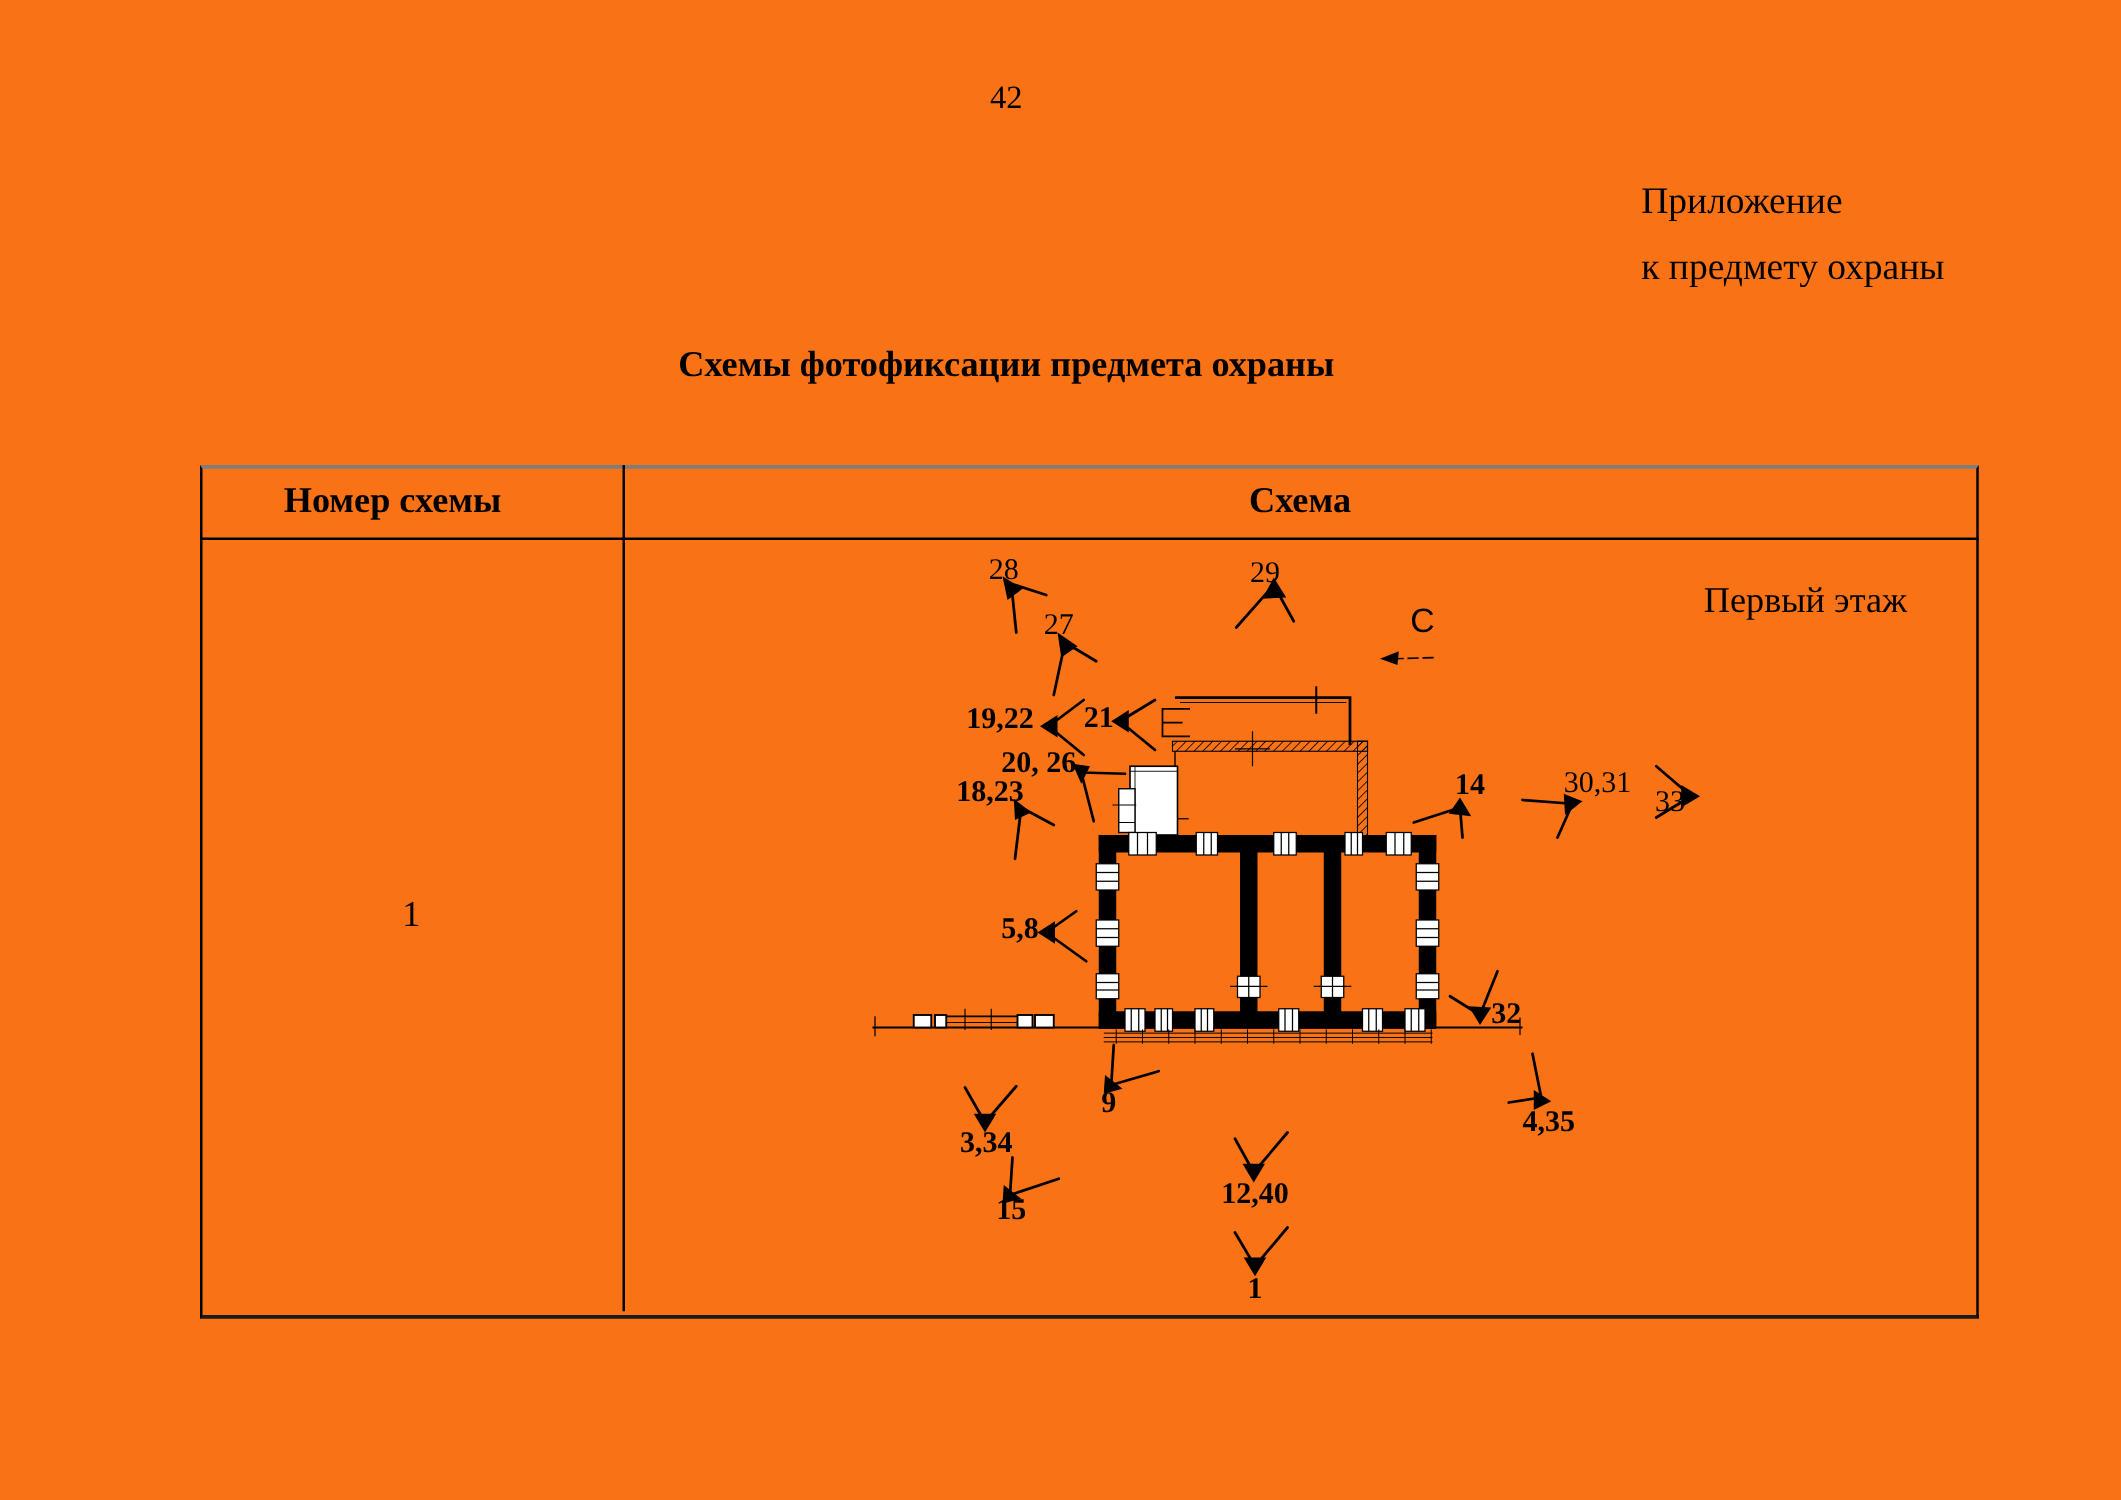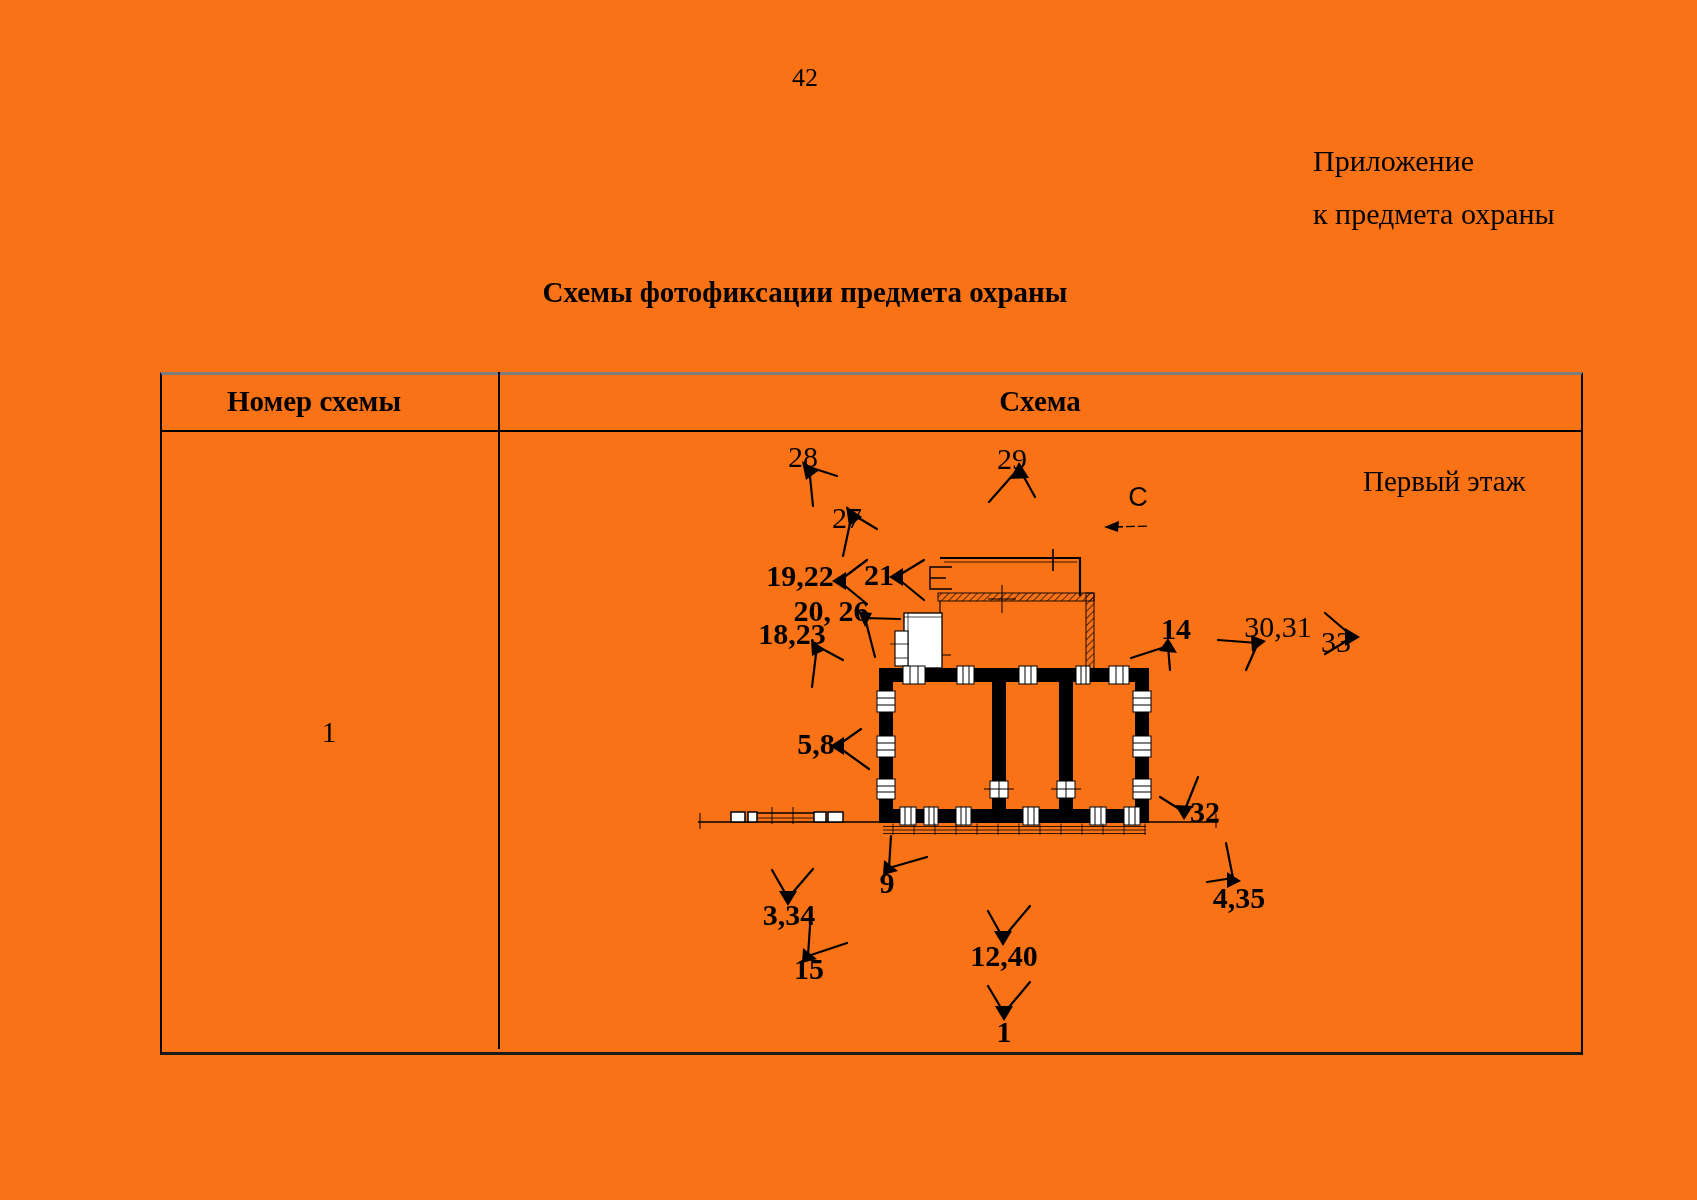--- a/index.html
+++ b/index.html
@@ -13,34 +13,34 @@
   .doc-title{font-size:29px;font-weight:bold;}
   
   .tbl{left:160px;top:372px;width:1419px;height:677px;
        border-top:3px solid #7d7d7d;border-left:2px solid #000;
        border-right:2px solid #000;border-bottom:3px solid #1a1a1a;}
   .col-divider{left:498px;top:372px;width:2px;height:677px;background:#000;}
   .header-line{left:160px;top:430px;width:1423px;height:2px;background:#000;}
   .th{font-size:29px;font-weight:bold;}
   .cell-num{font-size:29px;}
   
-  .lbl{font-size:30px;font-weight:bold;white-space:nowrap;}
+  .lbl{font-size:24px;font-weight:bold;white-space:nowrap;}
   .lbl.light{font-weight:normal;}
   .floor-lbl{font-size:29px;}
   .north-lbl{font-size:27px;font-family:"Liberation Sans","DejaVu Sans",sans-serif;}
   svg{position:absolute;overflow:visible;}
 </style>
 </head>
 <body>
 
 <div class="page">
 
   <div class="abs ctr page-number" style="left:805px;top:78px;">42</div>
   <div class="abs annex-line" style="left:1313px;top:144px;">Приложение</div>
-  <div class="abs annex-line" style="left:1313px;top:197px;">к предмета охраны</div>
+  <div class="abs annex-line" style="left:1313px;top:197px;">к предмету охраны</div>
   <div class="abs ctr doc-title" style="left:805px;top:292px;">Схемы фотофиксации предмета охраны</div>
 
   <div class="abs tbl"></div>
   <div class="abs col-divider"></div>
   <div class="abs header-line"></div>
   <div class="abs ctr th" style="left:314px;top:401px;">Номер схемы</div>
   <div class="abs ctr th" style="left:1040px;top:401px;">Схема</div>
   <div class="abs ctr cell-num" style="left:329px;top:732px;">1</div>
 
   <svg class="abs" style="left:498px;top:430px;" width="1085" height="623" viewBox="498 430 1085 623">
@@ -269,21 +269,21 @@
           <polyline points="988,986 1004,1013 1030,982"></polyline>
           <polygon points="1004,1021 995,1006 1013,1006" fill="#000" stroke="none"></polygon>
         </g>
     </g>
   </svg>
 
   <div class="abs vctr floor-lbl" style="left:1363px;top:481px;">Первый этаж</div>
   <div class="abs ctr north-lbl" style="left:1138px;top:497px;">С</div>
 
   <div class="abs ctr lbl light" style="left:803px;top:457px;">28</div>
-  <div class="abs ctr lbl light" style="left:847px;top:518px;">27</div>
+  <div class="abs ctr lbl light" style="left:847px;top:501px;">27</div>
   <div class="abs ctr lbl light" style="left:1012px;top:459px;">29</div>
   <div class="abs ctr lbl" style="left:800px;top:576px;">19,22</div>
   <div class="abs ctr lbl" style="left:879px;top:575px;">21</div>
   <div class="abs ctr lbl" style="left:831px;top:611px;">20, 26</div>
   <div class="abs ctr lbl" style="left:792px;top:634px;">18,23</div>
   <div class="abs ctr lbl" style="left:1176px;top:629px;">14</div>
   <div class="abs ctr lbl light" style="left:1278px;top:627px;">30,31</div>
   <div class="abs ctr lbl light" style="left:1336px;top:642px;">33</div>
   <div class="abs ctr lbl" style="left:816px;top:744px;">5,8</div>
   <div class="abs ctr lbl" style="left:1205px;top:812px;">32</div>

